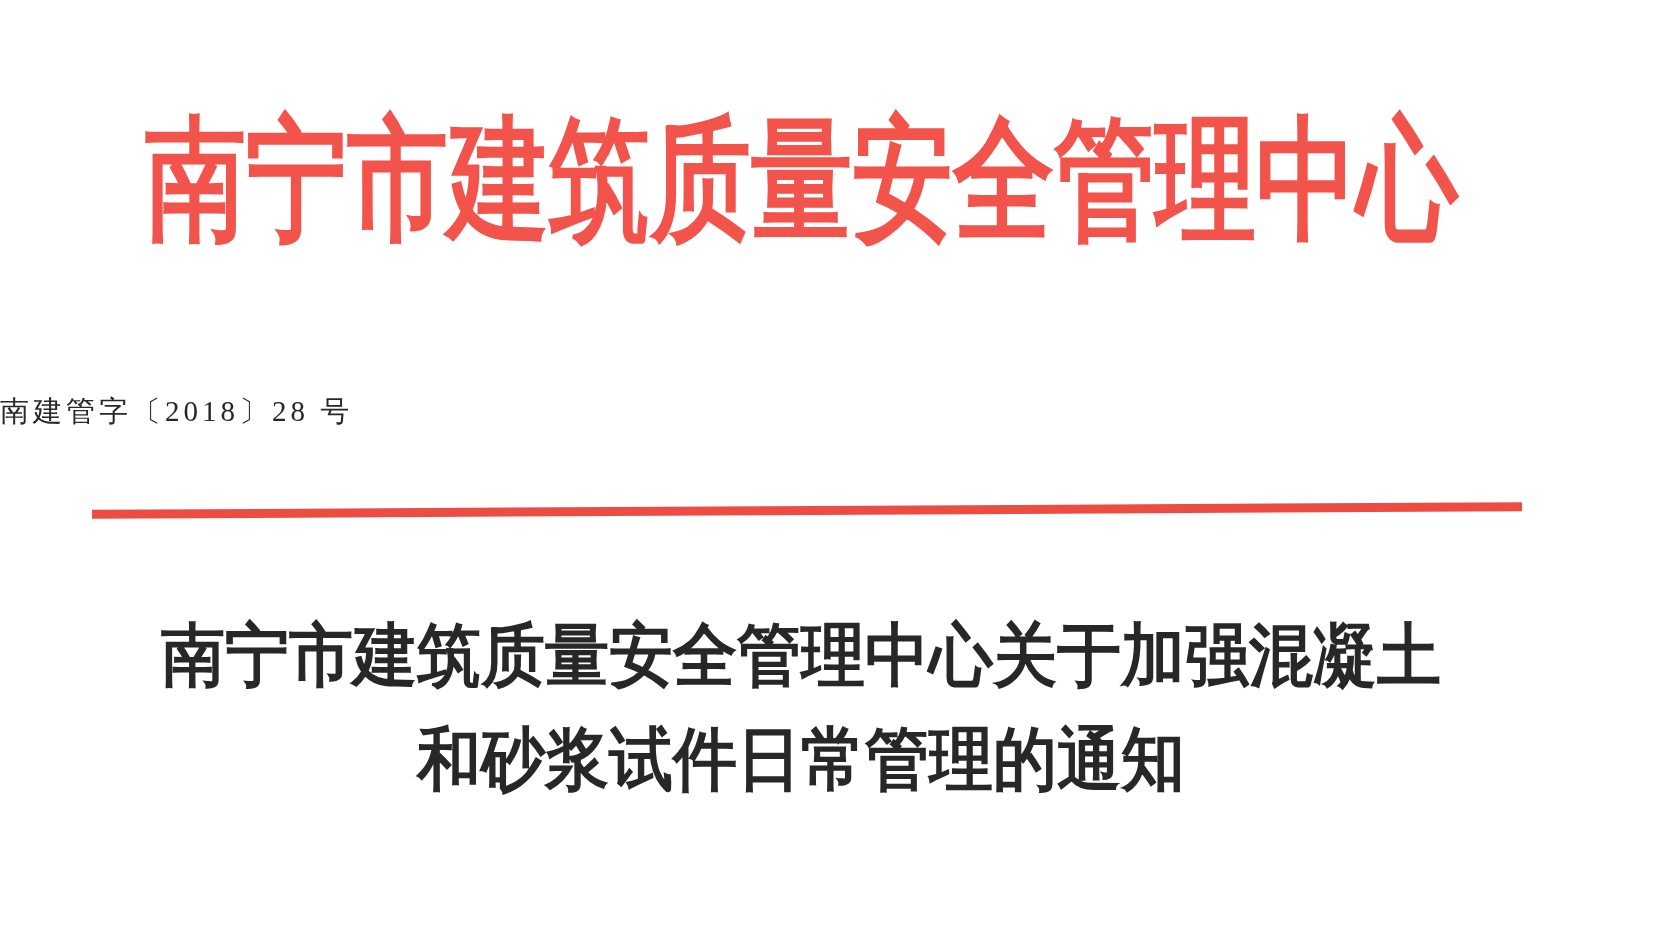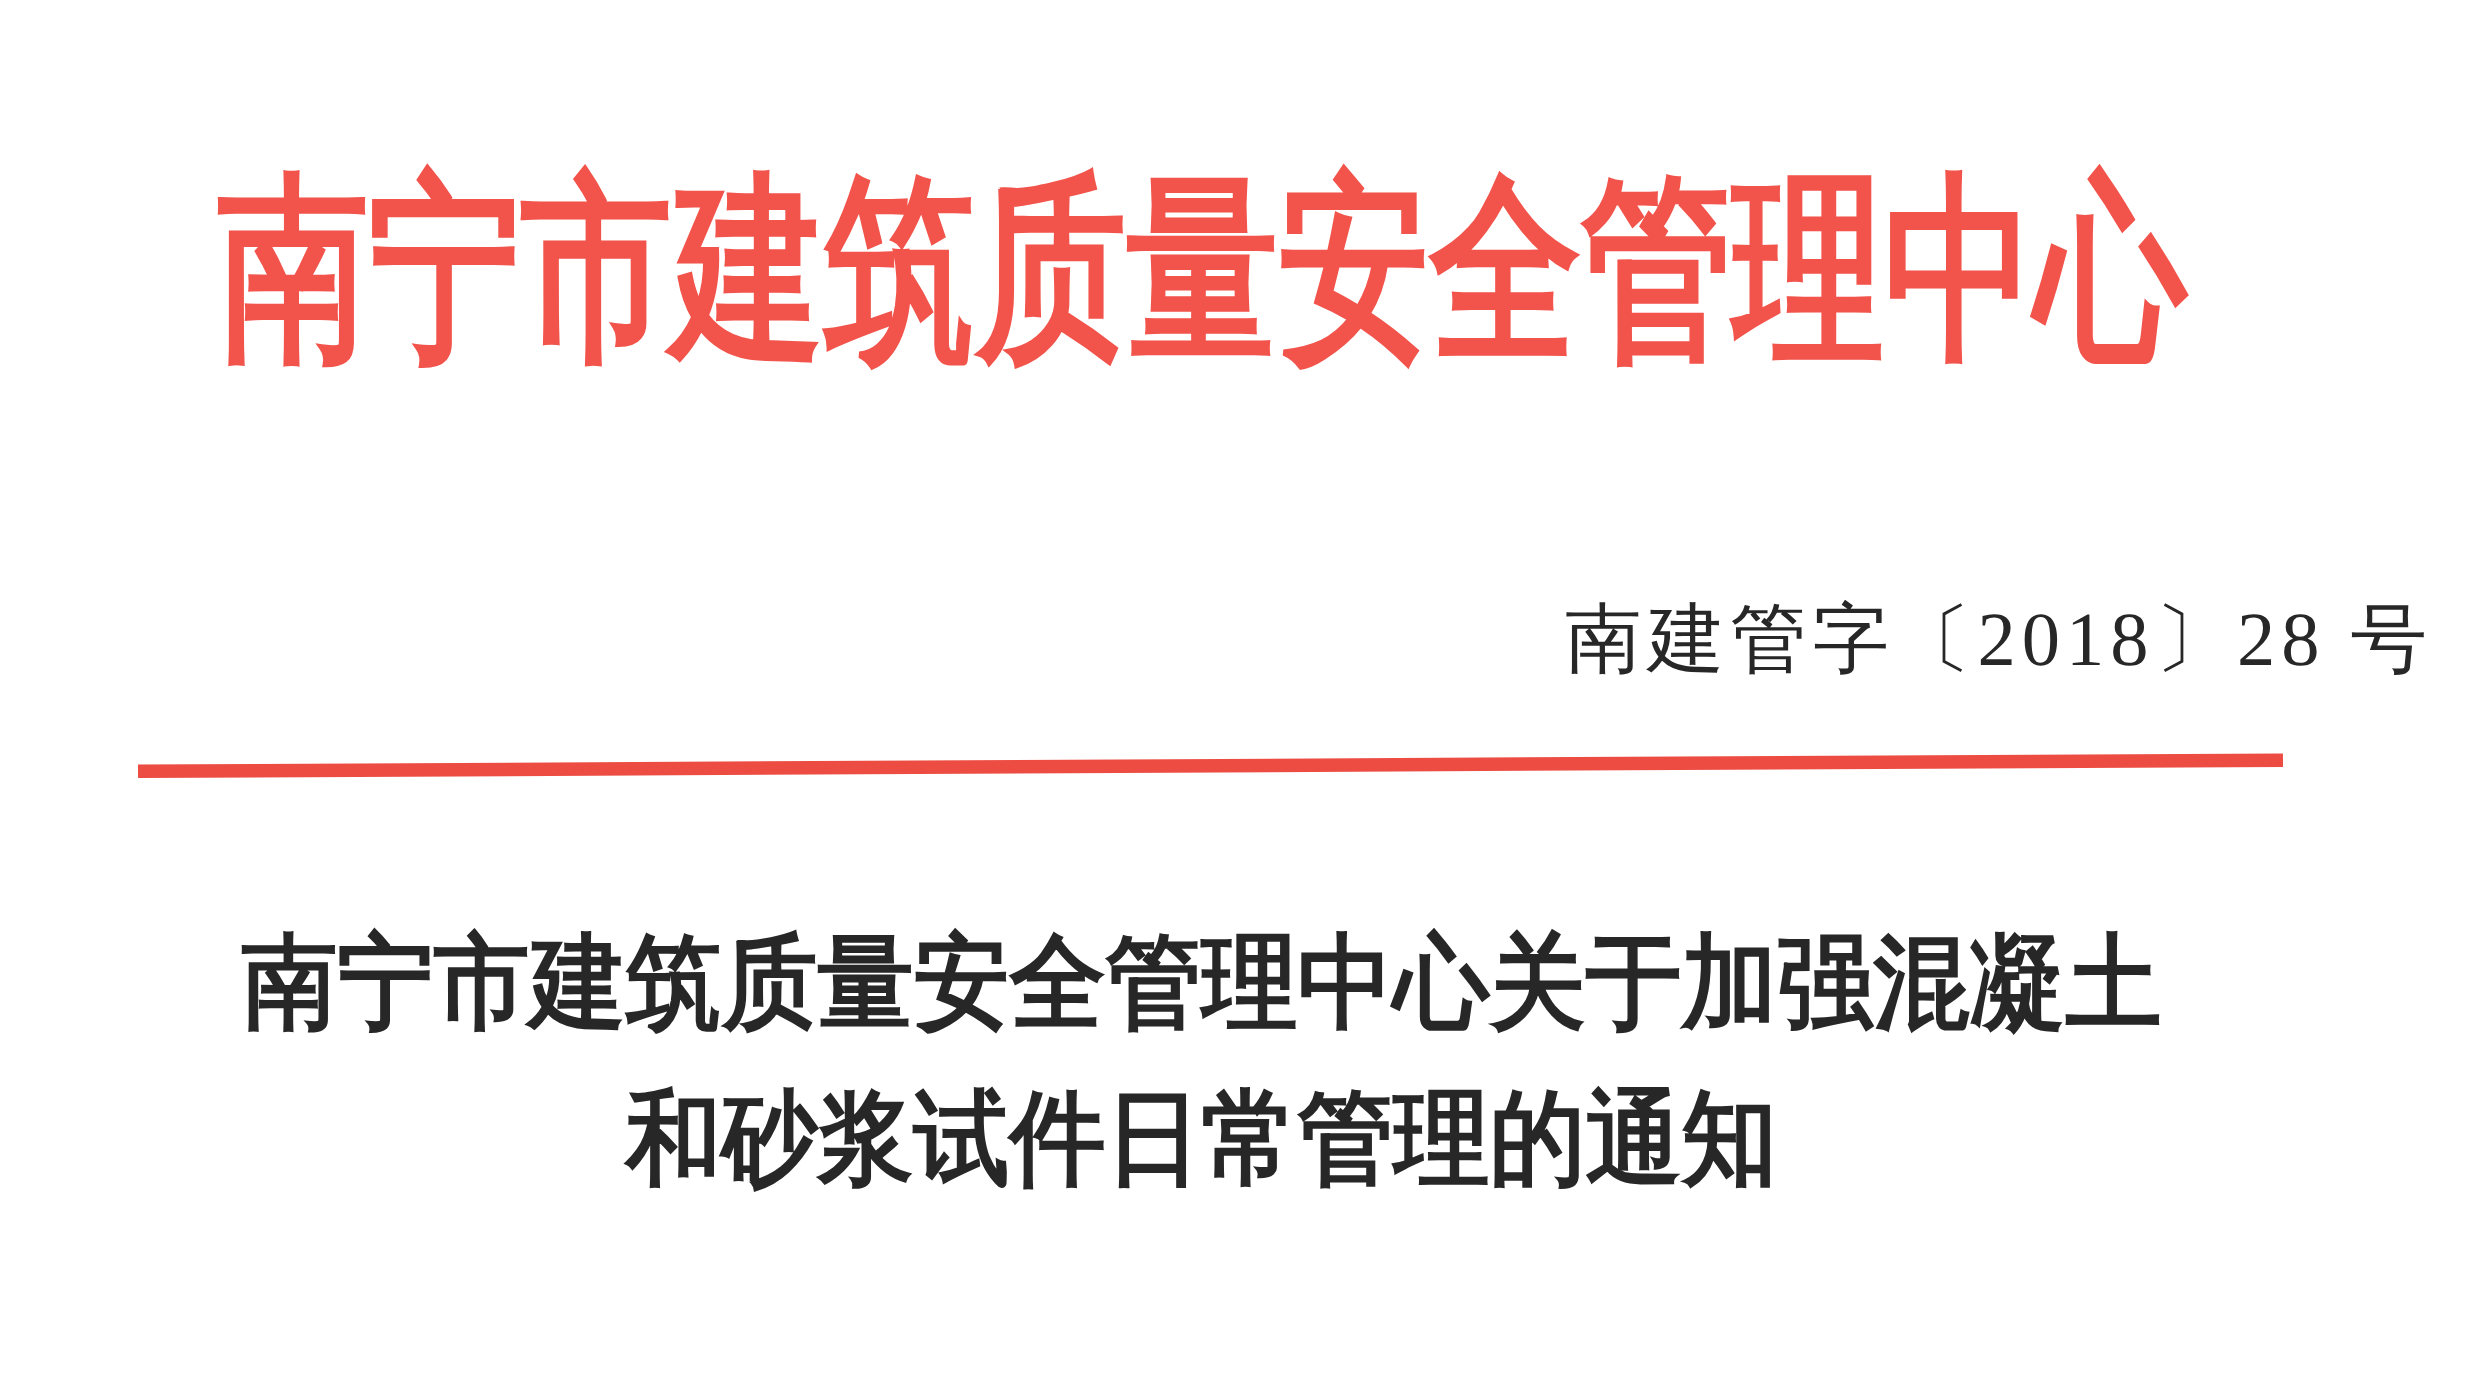--- a/index.html
+++ b/index.html
@@ -31,22 +31,22 @@
     color: var(--red, #f2544b);
     transform: scaleY(1.33);
     transform-origin: center center;
   }
   
   .doc-number {
     position: absolute;
     top: 392px;
     left: 0;
     width: 1622px;
-    text-align: right;
-    font-size: 51px;
+    text-align: left;
+    font-size: 29px;
     font-weight: normal;
     letter-spacing: 4px;
     white-space: nowrap;
     color: var(--ink, #272727);
   }
   
   .divider {
     position: absolute;
     top: 506px;
     left: 92px;

